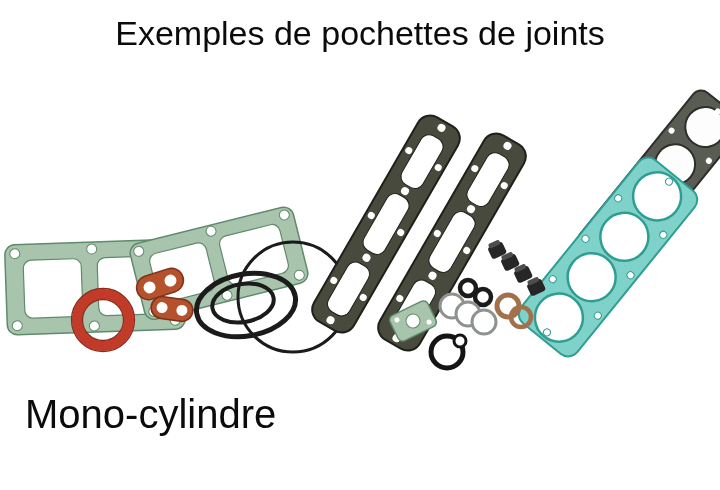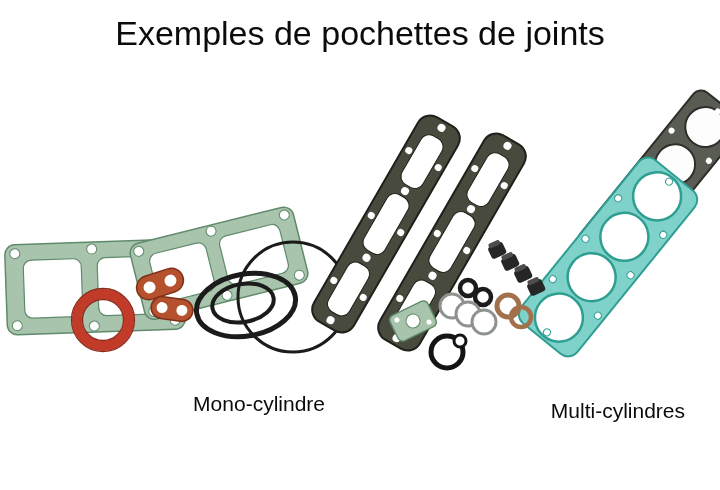--- a/index.html
+++ b/index.html
@@ -23,24 +23,24 @@
     font-weight: 400;
     color: #0b0b0b;
   }
   .art {
     position: absolute;
     top: 0;
     left: 0;
   }
   .caption {
     position: absolute;
-    font-size: 21px;
+    font-size: 40px;
     font-weight: 400;
     color: #0b0b0b;
-    text-align: right;
+    text-align: left;
   }
   .caption-left  { left: 25px;  top: 392px; width: 300px; }
   .caption-right { left: 385px; top: 399px; width: 300px; }
 </style>
 </head>
 <body>
 
 <div class="page">
 
   <div class="title">
@@ -212,15 +212,14 @@
       <g>
         <circle cx="447" cy="352" r="16" fill="#ffffff" stroke="#141414" stroke-width="5"></circle>
         <circle cx="460" cy="341" r="6" fill="#ffffff" stroke="#141414" stroke-width="3"></circle>
       </g>
 
     </g>
   </svg>
 
   <div class="caption caption-left">Mono-cylindre</div>
 
-  <div class="caption caption-right">Multi-cylindres</div>
 
 </div>
 
 </body></html>

